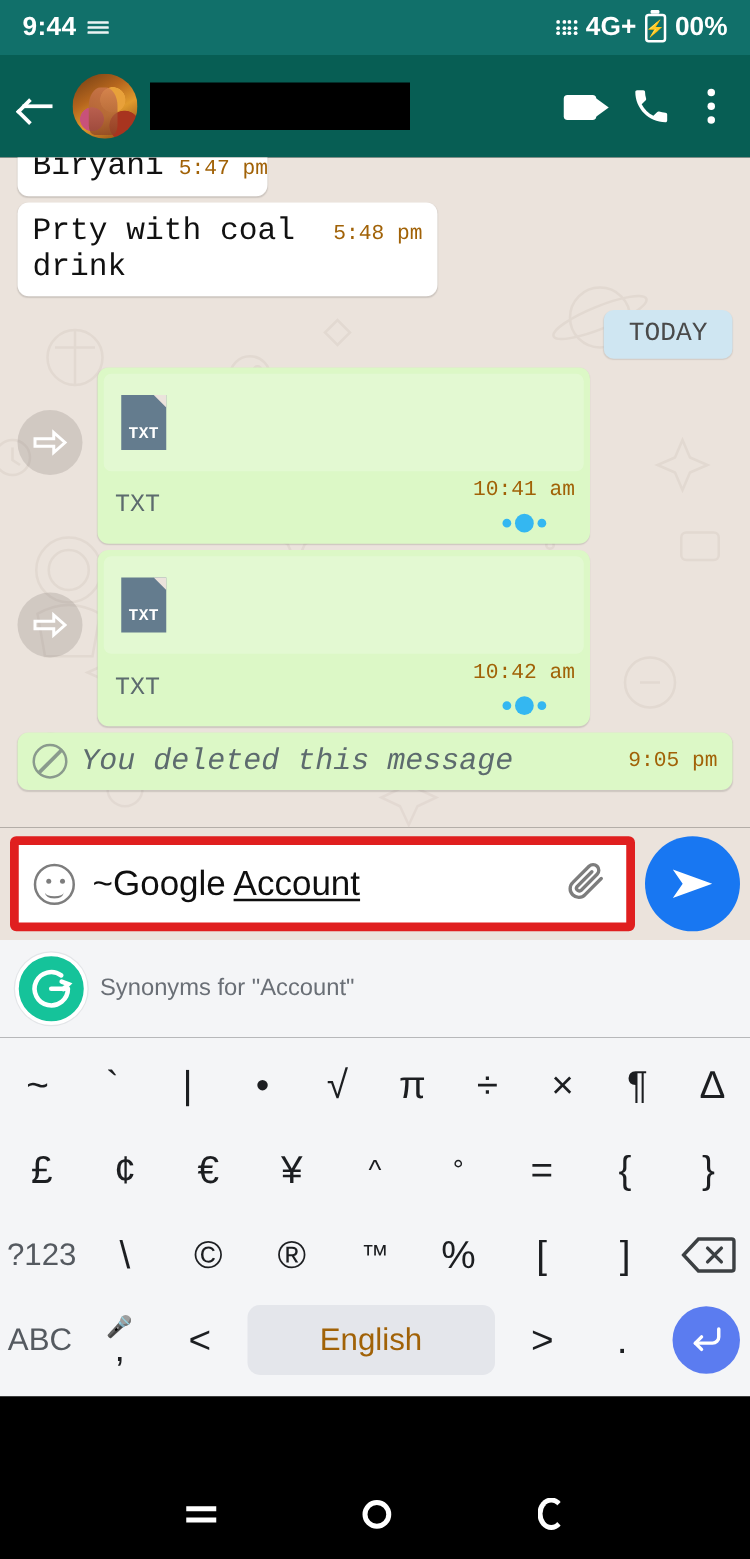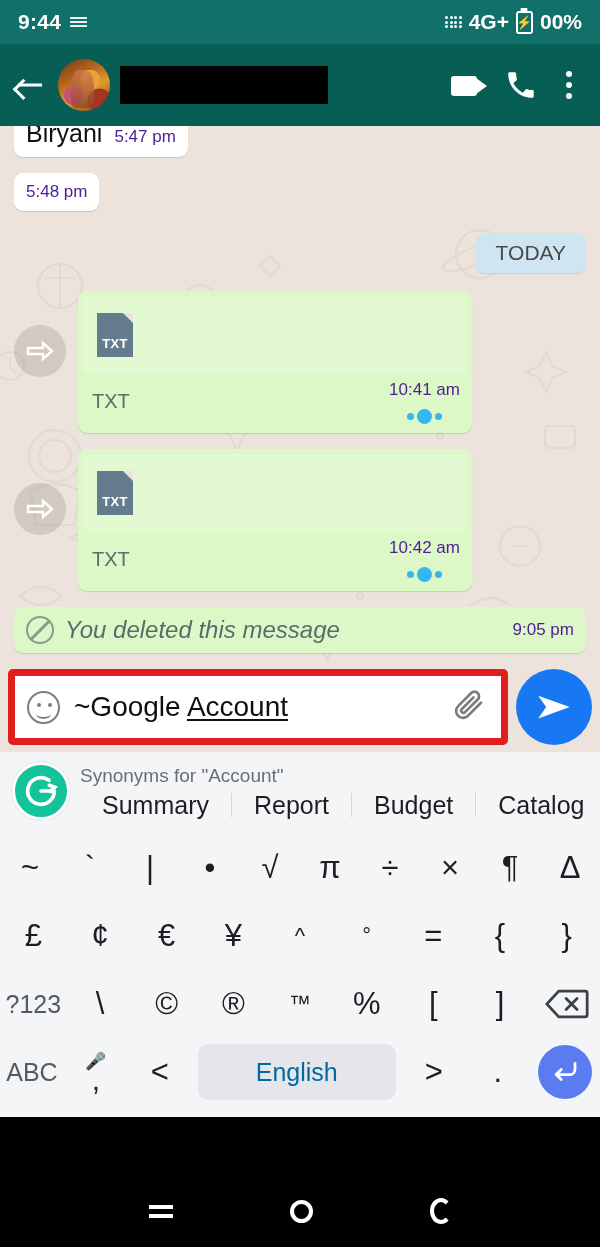--- a/index.html
+++ b/index.html
@@ -92,32 +92,32 @@
   
   #chat-area {
     position:relative; height:536px; overflow:hidden;
     background:#ebe3dc;
   }
   #wallpaper {
     position:absolute; inset:0; opacity:.5;
   }
   .msg-list {
     position:relative; z-index:2; padding:6px 14px 0 14px;
-    display:flex; flex-direction:column; gap:16px;
+    display:flex; flex-direction:column; gap:5px;font-family:Liberation Mono, monospace;
   }
   .bubble-in, .bubble-out {
     position:relative; border-radius:9px; max-width:84%;
     box-shadow:0 1px 1px rgba(0,0,0,.13);
     padding:9px 12px;
   }
   .bubble-in { background:#fff; align-self:flex-start; }
   .bubble-out { background:#dcf8c6; align-self:flex-end; }
   .bub-line { display:flex; align-items:baseline; gap:12px; }
   .bub-text { font-size:25px; color:#111; line-height:1.15; }
-  .bub-time { font-size:17px; color:#4c1d95; white-space:nowrap; margin-left:auto; }
+  .bub-time { font-size:17px; color:#a16207; white-space:nowrap; margin-left:auto; }
 
   #msg-biryani { margin-top:-22px; max-width:200px; }
   #msg-prty { max-width:336px; }
 
   #date-divider-row { display:flex; justify-content:flex-end; margin:6px 0 2px 0; }
   #date-divider {
     background:#cfe6f2; color:#4a4a4a; font-size:21px;
     padding:8px 20px; border-radius:8px; box-shadow:0 1px 1px rgba(0,0,0,.1);
   }
 
@@ -226,21 +226,21 @@
     font-size:31px; color:#1c1e21; height:100%;
   }
   .kb-key.small { font-size:25px; color:#555a60; }
   .kb-key.sup { font-size:22px; }
   #key-mic-comma { position:relative; flex-direction:column; gap:0; }
   #key-mic-comma .mic { font-size:17px; line-height:.9; color:#3c4043; }
   #key-mic-comma .comma { font-size:30px; line-height:.7; }
   #key-space {
     flex:3.1; background:#e4e6eb; border-radius:10px; height:56px;
     display:flex; align-items:center; justify-content:center;
-    font-size:25px; color:#0369a1; margin:0 6px;
+    font-size:25px; color:#a16207; margin:0 6px;
   }
   #key-enter {
     flex:1.1; display:flex; align-items:center; justify-content:center;
   }
   #key-enter .circle {
     width:54px; height:54px; border-radius:50%; background:#5b7cf0;
     display:flex; align-items:center; justify-content:center;
   }
   #key-backspace { flex:1; display:flex; align-items:center; justify-content:center; }
 
@@ -357,20 +357,21 @@
 
     <div class="bubble-in" id="msg-biryani">
       <div class="bub-line">
         <span class="bub-text">Biryani</span>
         <span class="bub-time">5:47 pm</span>
       </div>
     </div>
 
     <div class="bubble-in" id="msg-prty">
       <div class="bub-line">
+        <span class="bub-text">Prty with coal drink</span>
         <span class="bub-time">5:48 pm</span>
       </div>
     </div>
 
     <div id="date-divider-row">
       <span id="date-divider">TODAY</span>
     </div>
 
     <div class="doc-row">
       <div class="forward-badge">
@@ -468,30 +469,20 @@
 <div id="suggestion-strip">
   <div id="grammar-icon">
     <svg width="40" height="40" viewBox="0 0 24 24" fill="none" stroke="#fff" stroke-width="2.2" stroke-linecap="round">
       <path d="M20 12a8 8 0 1 1-3.2-6.4"></path>
       <path d="M12 12h7"></path>
       <path d="M17 8.6l3.2 1.2-2.4 2.4"></path>
     </svg>
   </div>
   <div id="suggestion-texts">
     <span id="synonyms-label">Synonyms for "Account"</span>
-    <div id="chips-row">
-      <span class="chip">Summary</span>
-      <span class="chip-sep"></span>
-      <span class="chip">Report</span>
-      <span class="chip-sep"></span>
-      <span class="chip">Budget</span>
-      <span class="chip-sep"></span>
-      <span class="chip">Catalog</span>
-
-    </div>
   </div>
 </div>
 
 <div id="keyboard">
 
   <div class="kb-row">
     <span class="kb-key">~</span>
     <span class="kb-key">`</span>
     <span class="kb-key">|</span>
     <span class="kb-key">•</span>

